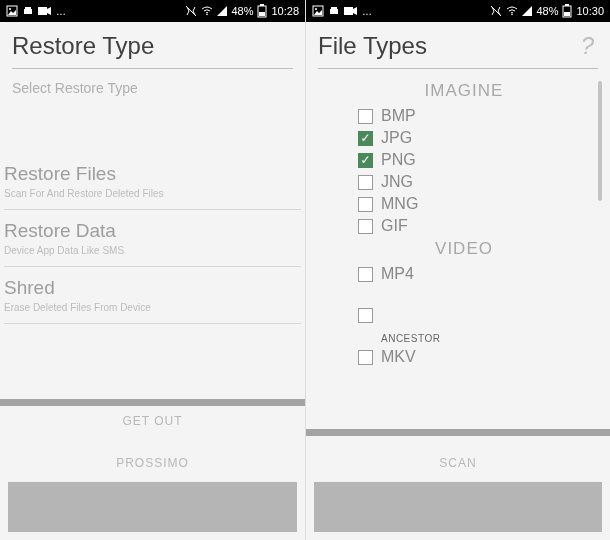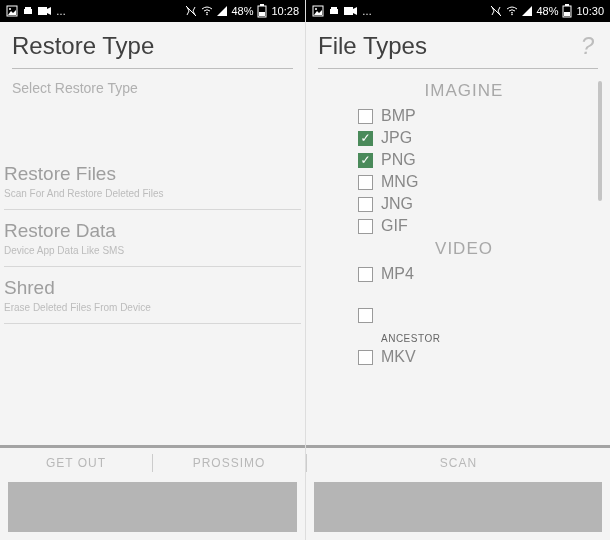--- a/index.html
+++ b/index.html
@@ -118,21 +118,22 @@
     border-radius: 2px;
   }
 
   
   .bottom {
     margin-top: auto;
     padding: 6px 0 0 0;
   }
   .btn-row {
     display: flex;
-    border-top: 3px solid #a3a3a3;
+    border-top: 7px solid #a3a3a3;
+    flex-direction: column;
   }
   .btn {
     flex: 1;
     text-align: center;
     padding: 8px 0;
     font-size: 12px;
     color: #b8b8b8;
     letter-spacing: 1px;
   }
   .btn-div {
@@ -304,25 +305,25 @@
     <div class="ft-row">
         <span class="cb checked">✓</span>
         <span class="ft-label">JPG</span>
       </div>
     <div class="ft-row">
         <span class="cb checked">✓</span>
         <span class="ft-label">PNG</span>
       </div>
     <div class="ft-row">
         <span class="cb"></span>
+        <span class="ft-label">JNG</span>
+      </div>
+    <div class="ft-row">
+        <span class="cb"></span>
         <span class="ft-label">MNG</span>
-      </div>
-    <div class="ft-row">
-        <span class="cb"></span>
-        <span class="ft-label">JNG</span>
       </div>
     <div class="ft-row">
         <span class="cb"></span>
         <span class="ft-label">GIF</span>
       </div>
 
     <div class="ft-group">VIDEO</div>
     <div class="ft-row">
         <span class="cb"></span>
         <span class="ft-label">MP4</span>

